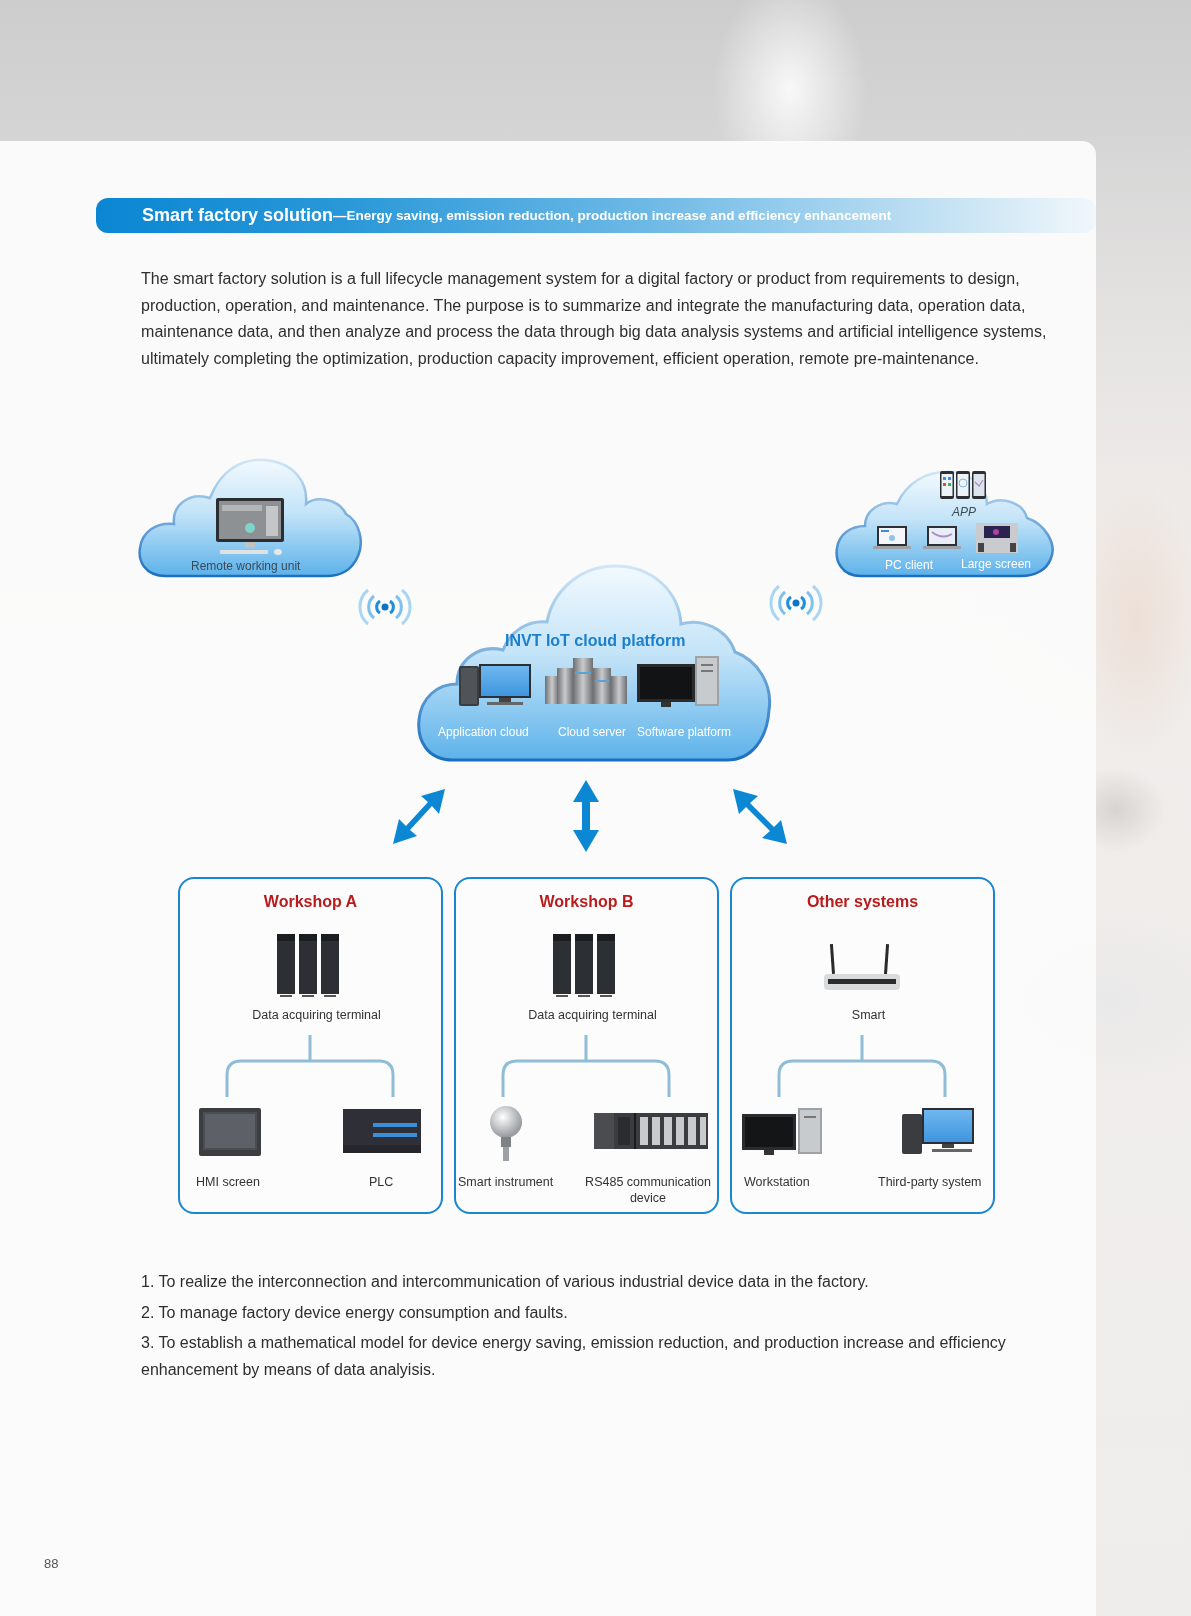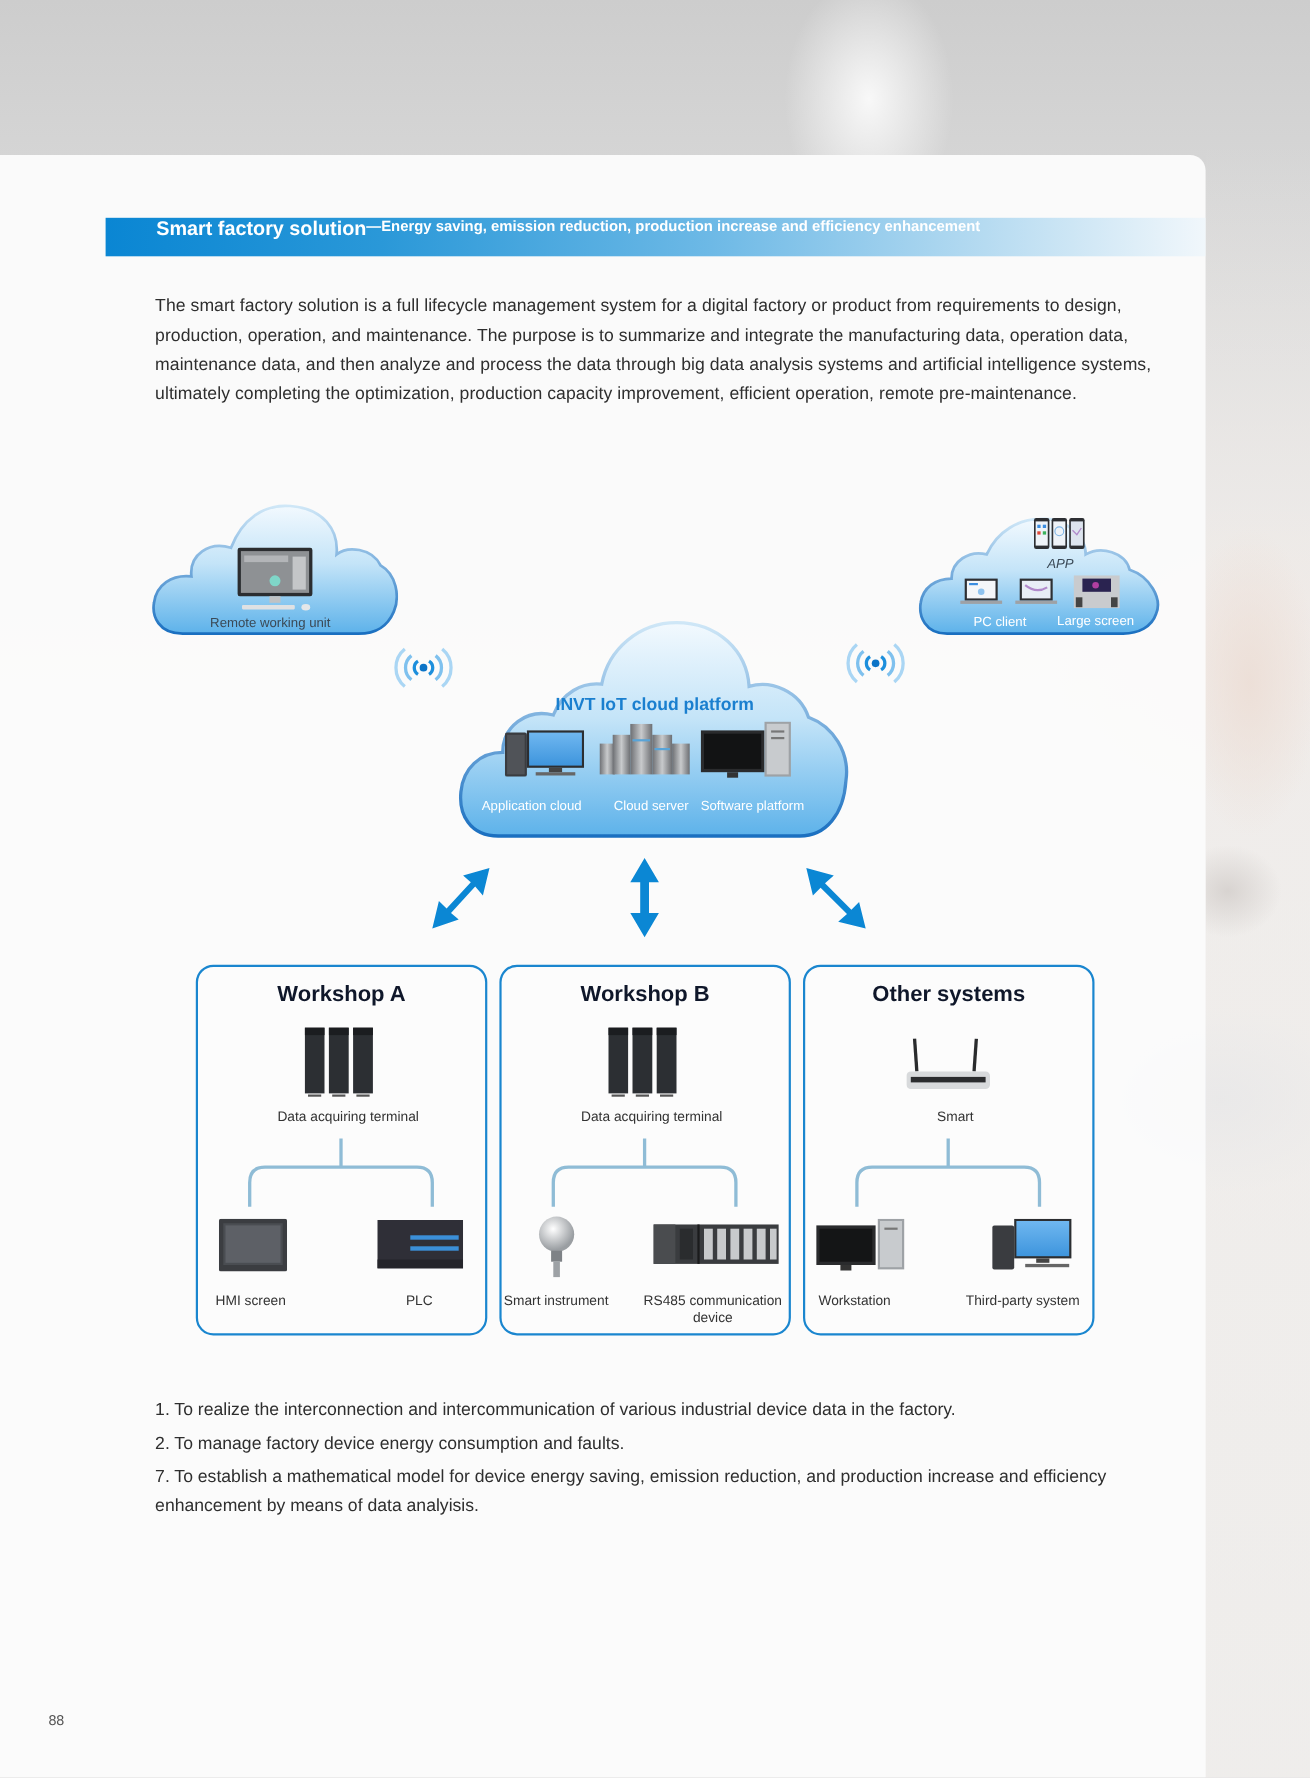--- a/index.html
+++ b/index.html
@@ -26,22 +26,22 @@
       linear-gradient(180deg, rgba(0,0,0,0) 0%, rgba(0,0,0,0) 8%, rgba(242,238,235,0.6) 30%, rgba(238,236,234,0.8) 100%);
   }
   .page-panel {
     position: absolute; left: 0; top: 141px; width: 1096px; height: 1475px;
     background: rgba(251,251,251,0.96);
     border-top-right-radius: 14px;
   }
   .title-bar {
     position: absolute; left: 96px; top: 198px; width: 1000px; height: 35px;
     background: linear-gradient(90deg, #0a86d3 0%, #2a98d8 25%, #6db9e6 55%, #b6dbf1 80%, rgba(235,245,252,0.6) 100%);
-    display: flex; align-items: flex-start; padding-left: 46px;
-    color: #fff; white-space: nowrap;
+    display: flex; align-items: center; padding-left: 46px;
+    color: #fff; white-space: nowrap; border-radius: 12px;
   }
   .title-main { font-size: 18px; font-weight: bold; }
   .title-sub { font-size: 13.5px; font-weight: bold; }
   .intro {
     position: absolute; left: 141px; top: 266px; width: 920px;
     font-size: 16px; line-height: 26.5px; color: #2e2e2e; letter-spacing: 0.05px;
   }
   
   .cloud { position: absolute; }
   .cloud svg { position: absolute; left: 0; top: 0; }
@@ -50,21 +50,21 @@
   .device { position: absolute; }
   .wifi { position: absolute; }
   .arrow { position: absolute; }
   
   .ws-box {
     position: absolute; top: 877px; width: 265px; height: 337px;
     border: 2px solid #1a86cf; border-radius: 16px; background: rgba(252,252,252,0.85);
   }
   .ws-title {
     position: absolute; top: 14px; left: 0; right: 0; text-align: center;
-    color: #0f172a; font-weight: bold; font-size: 20px;
+    color: #b91c1c; font-weight: bold; font-size: 16px;
   }
   .ws-term-label { position: absolute; top: 129px; left: 0; right: 0; text-align: center; font-size: 12.5px; color: #333; padding-left: 12px; }
   .ws-connector { position: absolute; left: 0; top: 0; }
   .ws-leaf-label { position: absolute; font-size: 12.5px; color: #333; text-align: center; line-height: 16px; white-space: nowrap; }
   .stages {
     position: absolute; left: 141px; top: 1265px; width: 920px;
     font-size: 16px; color: #2e2e2e;
   }
   .stages p { line-height: 26.5px; }
   .stages p.item { margin-top: 4px; }
@@ -335,16 +335,16 @@
     <rect x="40" y="36" width="12" height="4" fill="#444"></rect>
     <rect x="30" y="41" width="40" height="3" fill="#666"></rect>
   </svg>
   <div class="ws-leaf-label" style="left:12px; top:295px;">Workstation</div>
   <div class="ws-leaf-label" style="left:146px; top:295px;">Third-party system</div>
 </div>
 
 <div class="stages">
   <p class="item">1. To realize the interconnection and intercommunication of various industrial device data in the factory.</p>
   <p class="item">2. To manage factory device energy consumption and faults.</p>
-  <p class="item">7. To establish a mathematical model for device energy saving, emission reduction, and production increase and efficiency enhancement by means of data analyisis.</p>
+  <p class="item">3. To establish a mathematical model for device energy saving, emission reduction, and production increase and efficiency enhancement by means of data analyisis.</p>
 </div>
 
 <div class="page-number">88</div>
 
 </body></html>

